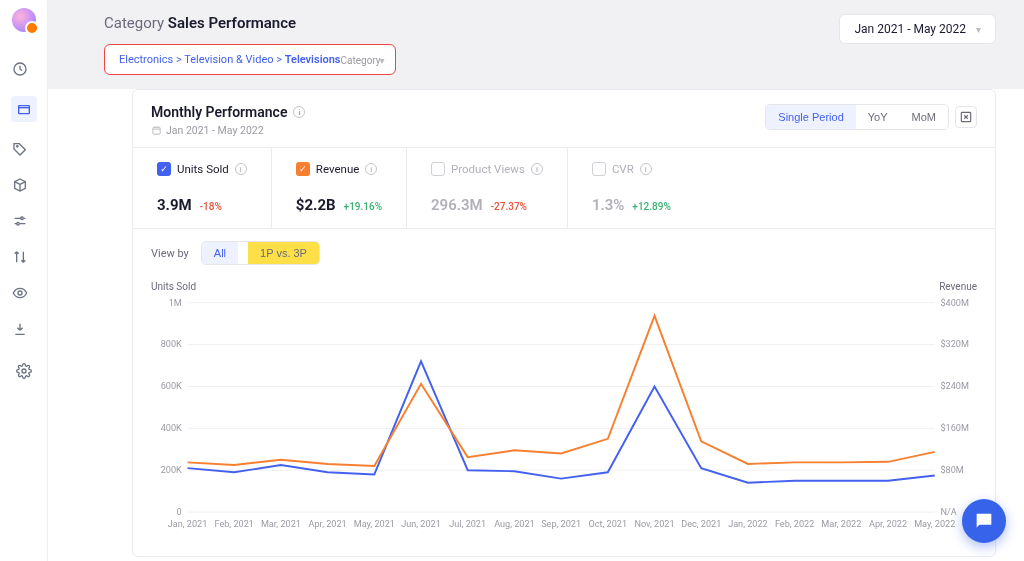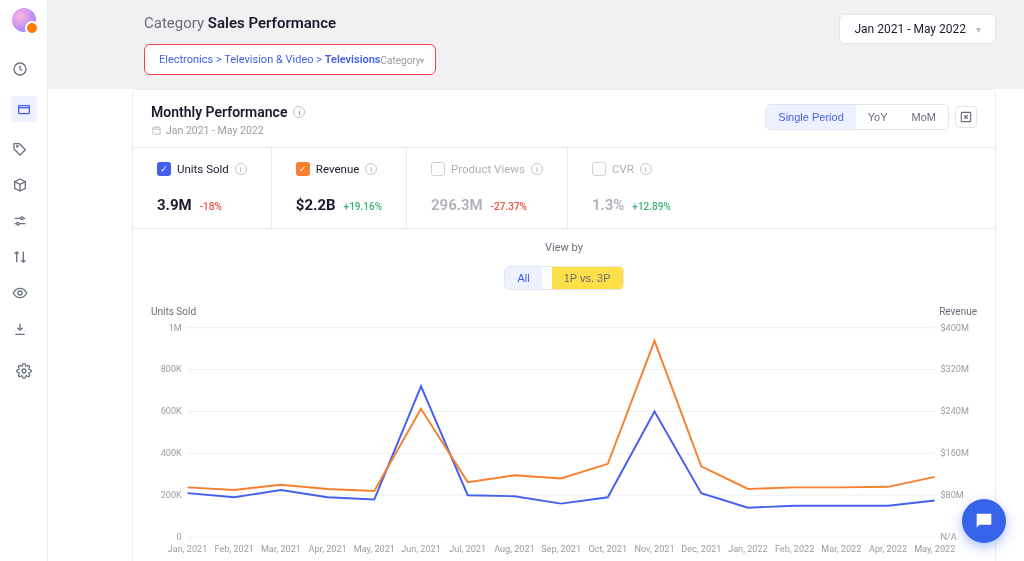--- a/index.html
+++ b/index.html
@@ -6,21 +6,21 @@
   body { font-family: -apple-system, BlinkMacSystemFont, "Segoe UI", Roboto, sans-serif; background: #f7f7f9; color: #1a1a2e; }
   .app { display: flex; min-height: 561px; }
   .sidebar { width: 48px; background: #fff; border-right: 1px solid #eee; display: flex; flex-direction: column; align-items: center; padding-top: 8px; }
   .sidebar .logo { width: 24px; height: 24px; border-radius: 50%; background: radial-gradient(circle at 35% 35%, #ffb3d9, #b388ff 70%); position: relative; margin-bottom: 4px; }
   .sidebar .logo::after { content:''; position:absolute; bottom:-3px; right:-3px; width:10px; height:10px; border-radius:50%; background:#ff7a00; border:2px solid #fff; }
   .sidebar .nav { display:flex; flex-direction:column; gap:18px; margin-top:24px; flex:1; }
   .sidebar .nav .icon { width:18px; height:18px; display:flex; align-items:center; justify-content:center; color:#6b7280; cursor:pointer; }
   .sidebar .nav .icon.active { color:#4361ee; background:#eef1ff; border-radius:4px; padding:4px; width:26px; height:26px; }
   .sidebar .bottom { margin-bottom:20px; }
   .main { flex:1; display:flex; flex-direction:column; }
-  .header { background:#f1f1f4; padding:14px 28px 14px 96px; position:relative; }
+  .header { background:#f1f1f4; padding:14px 28px 14px 56px; position:relative; }
   .header h1 { font-size:15px; font-weight:400; color:#6b6b7b; }
   .header h1 b { font-weight:600; color:#1a1a2e; }
   .header .daterange { position:absolute; right:28px; top:14px; background:#fff; border:1px solid #e5e5ea; border-radius:6px; padding:7px 14px; font-size:12px; display:flex; align-items:center; gap:10px; cursor:pointer; }
   .breadcrumb-card { margin-top:12px; background:#fff; border:1px solid #ef4444; border-radius:6px; padding:8px 14px; display:inline-flex; flex-direction:row; min-width:220px; cursor:pointer; position:relative; }
   .breadcrumb-card .path { font-size:11px; color:#4361ee; }
   .breadcrumb-card .path .last { font-weight:600; }
   .breadcrumb-card .sub { font-size:10px; color:#9a9aa3; margin-top:2px; }
   .breadcrumb-card .chev { position:absolute; right:10px; top:50%; transform:translateY(-50%); color:#bbb; font-size:10px; }
   .content { background:#fff; flex:1; padding:0 0 20px 0; }
   .panel { margin: 0 28px 0 84px; border:1px solid #eceaf0; border-radius:6px; }
@@ -36,21 +36,21 @@
   .metric { padding:14px 24px; border-right:1px solid #eceaf0; min-width:130px; }
   .metric:last-child { border-right:none; }
   .metric .lbl { font-size:11.5px; display:flex; align-items:center; gap:6px; color:#1a1a2e; }
   .metric.dim .lbl { color:#b0b0b8; }
   .metric .lbl .cb { width:14px; height:14px; border-radius:3px; display:inline-flex; align-items:center; justify-content:center; color:#fff; font-size:9px; }
   .metric .val { font-size:15px; font-weight:700; margin-top:20px; display:flex; align-items:baseline; gap:8px; }
   .metric.dim .val { color:#b0b0b8; font-weight:600; }
   .delta { font-size:10px; font-weight:500; }
   .delta.neg { color:#e6533c; }
   .delta.pos { color:#3bb273; }
-  .viewby { padding:12px 18px; display:flex; align-items:center; gap:12px; font-size:11px; color:#6b6b7b;flex-direction:column; }
+  .viewby { padding:12px 18px; display:flex; align-items:center; gap:12px; font-size:11px; color:#6b6b7b; }
   .viewby .seg2 { display:flex; border:1px solid #e5e5ea; border-radius:5px; overflow:hidden;gap:10px; }
   .viewby .seg2 button { border:none; background:#fde047; padding:5px 12px; font-size:11px; color:#6b6b7b; cursor:pointer; }
   .viewby .seg2 button.active { background:#eef1ff; color:#4361ee; }
   .chart-wrap { padding:4px 18px 10px 18px; }
   .axis-title { font-size:10px; color:#6b6b7b; }
   .info-icon { width:12px; height:12px; border-radius:50%; border:1px solid #c5c5cc; display:inline-flex; align-items:center; justify-content:center; font-size:8px; color:#a0a0a8; }
   .chat-bubble { position:fixed; bottom:18px; right:18px; width:44px; height:44px; border-radius:50%; background:#3762ea; display:flex; align-items:center; justify-content:center; color:#fff; cursor:pointer; box-shadow:0 4px 12px rgba(55,98,234,.4); }
   svg text { font-size:9.5px; fill:#9a9aa3; }
 </style>
 </head>

